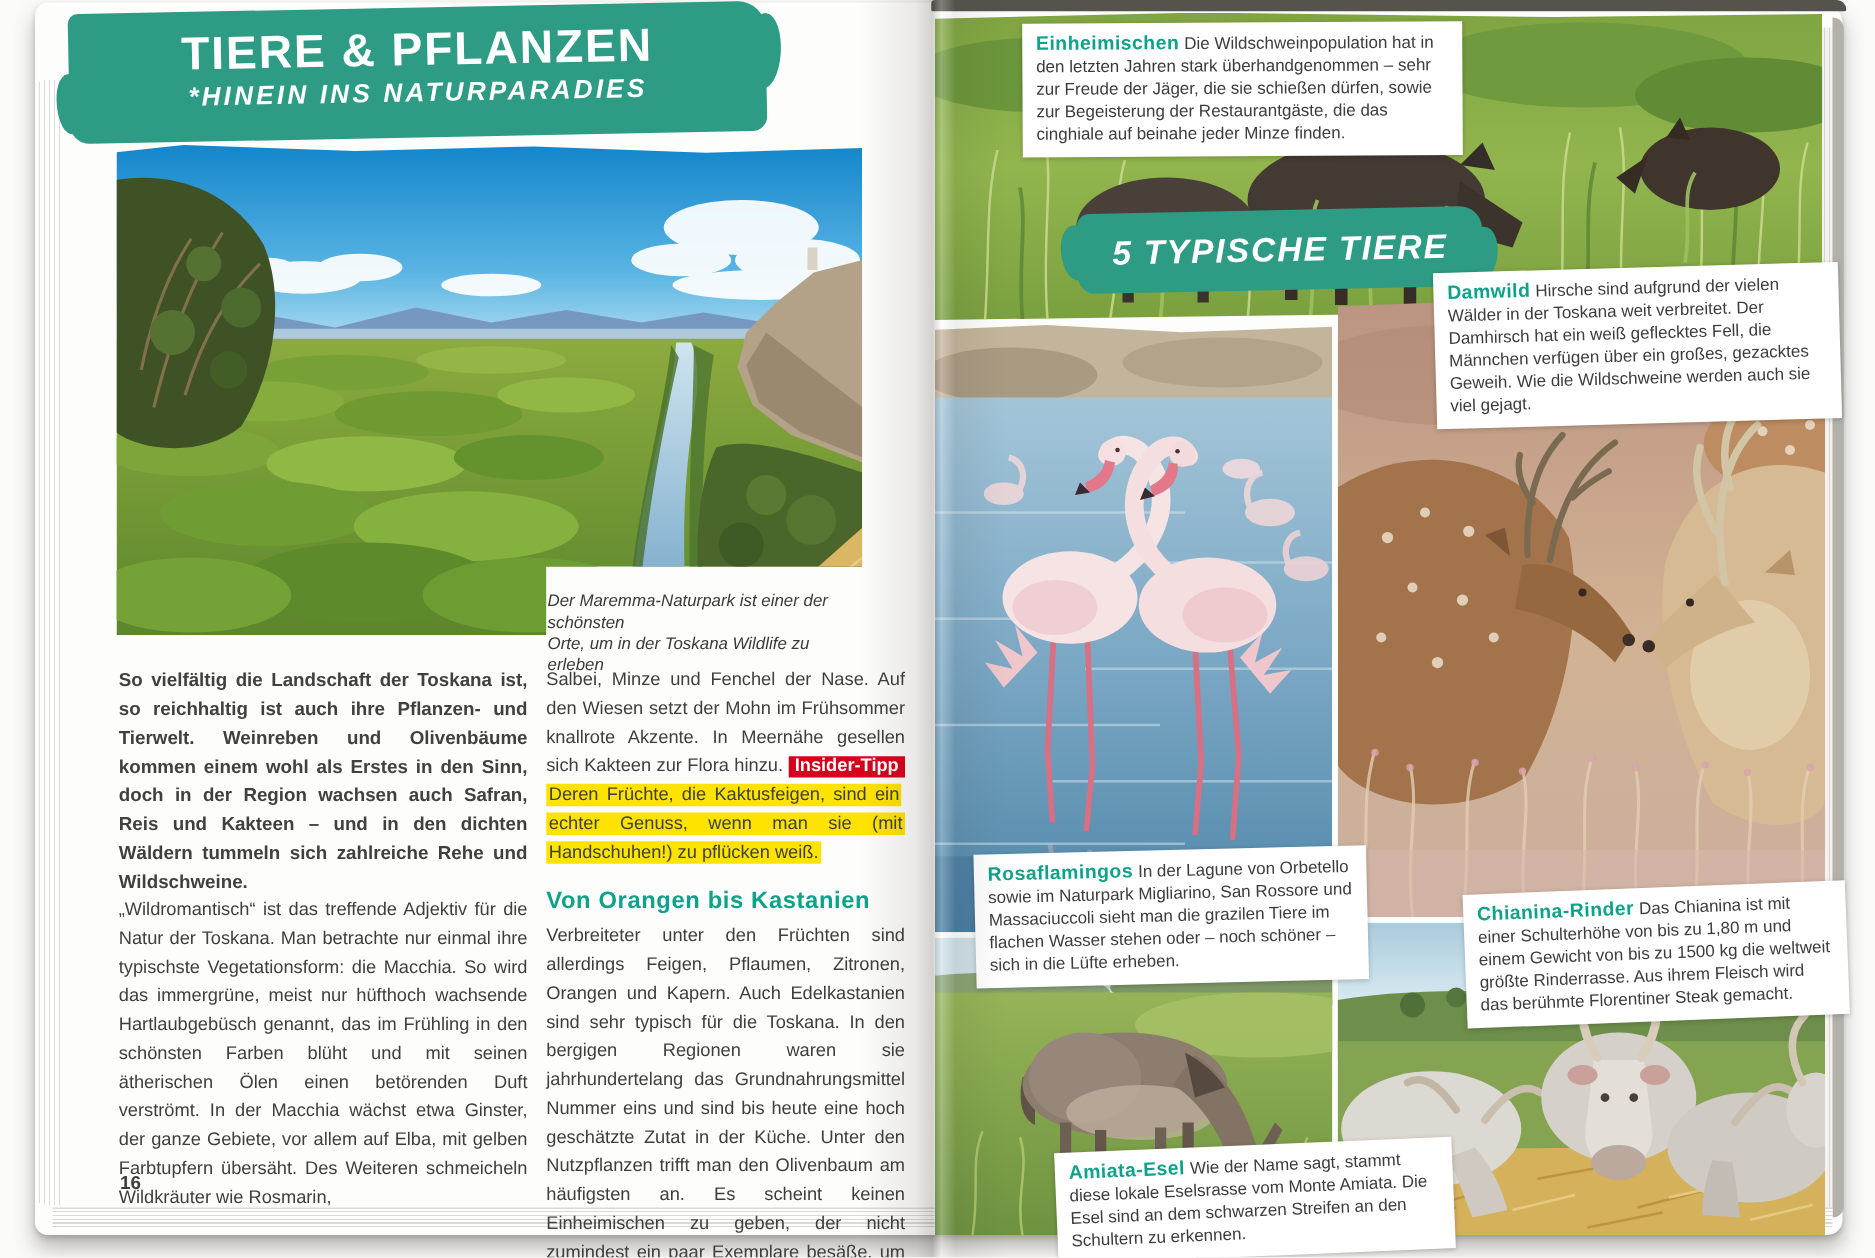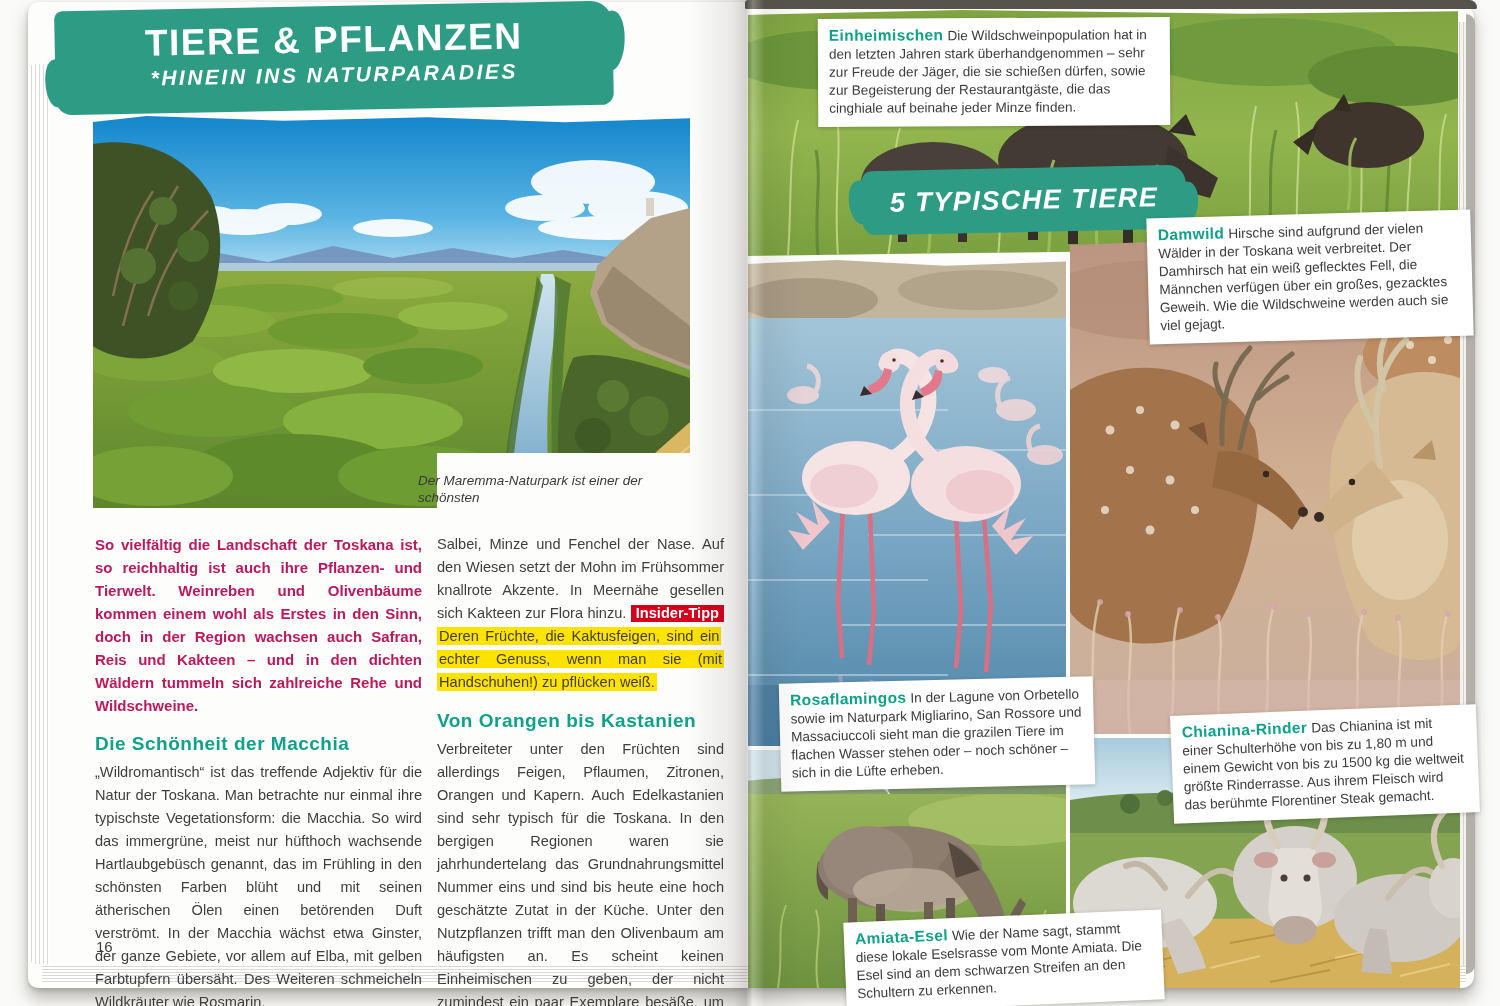--- a/index.html
+++ b/index.html
@@ -30,32 +30,32 @@
         background:inherit;border-radius:45% 60% 50% 55%;transform:rotate(6deg);}
   .main-banner::after{content:"";position:absolute;left:-10px;bottom:8px;width:22px;height:48px;
         background:inherit;border-radius:55% 45% 60% 50%;transform:rotate(-5deg);}
   .main-title{font-size:37px;font-weight:700;letter-spacing:1.5px;padding-top:13px;}
   .main-subtitle{font-size:21px;font-weight:700;font-style:italic;letter-spacing:2.5px;margin-top:2px;}
 
   .photo{position:absolute;overflow:hidden;}
   .photo svg{display:block;width:100%;height:100%;}
   .maremma{left:93px;top:116px;width:597px;height:392px;z-index:2;
         clip-path:polygon(0% 1.5%,9% 0%,32% 1.2%,56% .3%,79% 1.6%,100% .6%,100% 86%,57.6% 86%,57.6% 100%,0% 100%);}
-  .caption{position:absolute;left:418px;top:472px;width:240px;z-index:3;
+  .caption{position:absolute;left:438px;top:472px;width:240px;z-index:3;
         font-style:italic;font-size:13.5px;line-height:17px;color:#3a3a3a;}
 
   .col{position:absolute;z-index:3;color:#3e3e3e;font-size:14.6px;line-height:23px;text-align:justify;}
   .col1{left:95px;top:533px;width:327px;}
   .col2{left:437px;top:533px;width:287px;}
-  .intro{font-weight:700;color:#be185d;font-size:15px;}
+  .intro{font-weight:700;color:#404040;font-size:15px;}
   .sec-head{color:var(--heading-teal,#0fa28a);font-size:19px;font-weight:700;letter-spacing:.5px;
         margin:15px 0 6px;text-align:left;}
   .tip-badge{background:var(--tip-red,#d6001c);color:#fff;font-weight:700;padding:0 5px 1px 5px;}
   .hl{background:var(--highlight-yellow,#ffe300);padding:1px 2px;-webkit-box-decoration-break:clone;box-decoration-break:clone;}
-  .pagenum{position:absolute;left:96px;top:938px;font-weight:400;font-size:15px;color:#3e3e3e;z-index:3;}
+  .pagenum{position:absolute;left:96px;top:938px;font-weight:700;font-size:15px;color:#3e3e3e;z-index:3;}
 
   
   .boar{left:748px;top:10px;width:710px;height:246px;
         clip-path:polygon(0 2%,30% 0,70% 1.5%,100% .5%,100% 92%,55% 98%,25% 99%,0 100%);}
   .flamingo{left:748px;top:260px;width:318px;height:486px;
         clip-path:polygon(0 .8%,28% 0,62% 1.2%,100% .3%,100% 100%,0 100%);}
   .deer{left:1070px;top:240px;width:390px;height:494px;
         clip-path:polygon(0 1%,35% 0,75% 1.2%,100% .4%,100% 100%,0 100%);}
   .donkey{left:748px;top:750px;width:318px;height:238px;}
   .cattle{left:1070px;top:738px;width:390px;height:250px;}
@@ -166,25 +166,25 @@
         </g>
         <circle cx="70" cy="95" r="14" fill="#567233"></circle>
           <circle cx="100" cy="130" r="16" fill="#4c6a2d"></circle>
           <circle cx="45" cy="150" r="18" fill="#567233"></circle>
           <circle cx="90" cy="180" r="15" fill="#435d27"></circle>
       </svg>
     </div>
 
     <div class="caption">
       <span style="display:block">Der Maremma-Naturpark ist einer der schönsten</span>
+      <span style="display:block">Orte, um in der Toskana Wildlife zu erleben</span>
     </div>
 
     <div class="col col1">
       <div class="intro">So vielfältig die Landschaft der Toskana ist, so reichhaltig ist auch ihre Pflanzen- und Tierwelt. Weinreben und Olivenbäume kommen einem wohl als Erstes in den Sinn, doch in der Region wachsen auch Safran, Reis und Kakteen – und in den dichten Wäldern tummeln sich zahlreiche Rehe und Wildschweine.</div>
-      <div class="sec-head">Die Schönheit der Macchia</div>
       <div>„Wildromantisch“ ist das treffende Adjektiv für die Natur der Toskana. Man betrachte nur einmal ihre typischste Vegetationsform: die Macchia. So wird das immergrüne, meist nur hüfthoch wachsende Hartlaubgebüsch genannt, das im Frühling in den schönsten Farben blüht und mit seinen ätherischen Ölen einen betörenden Duft verströmt. In der Macchia wächst etwa Ginster, der ganze Gebiete, vor allem auf Elba, mit gelben Farbtupfern übersäht. Des Weiteren schmeicheln Wildkräuter wie Rosmarin,</div>
     </div>
 
     <div class="col col2">
       <div>
         <span>Salbei, Minze und Fenchel der Nase. Auf den Wiesen setzt der Mohn im Frühsommer knallrote Akzente. In Meernähe gesellen sich Kakteen zur Flora hinzu. </span><span class="tip-badge">Insider-Tipp</span><span class="hl"> Deren Früchte, die Kaktusfeigen, sind ein echter Genuss, wenn man sie (mit Handschuhen!) zu pflücken weiß.</span>
       </div>
       <div class="sec-head">Von Orangen bis Kastanien</div>
       <div>Verbreiteter unter den Früchten sind allerdings Feigen, Pflaumen, Zitronen, Orangen und Kapern. Auch Edelkastanien sind sehr typisch für die Toskana. In den bergigen Regionen waren sie jahrhundertelang das Grundnahrungsmittel Nummer eins und sind bis heute eine hoch geschätzte Zutat in der Küche. Unter den Nutzpflanzen trifft man den Olivenbaum am häufigsten an. Es scheint keinen Einheimischen zu geben, der nicht zumindest ein paar Exemplare besäße, um Öl für den Eigenbedarf daraus herzustellen. Dann wäre da noch der Wein: Die Anbaufläche</div>
     </div>

